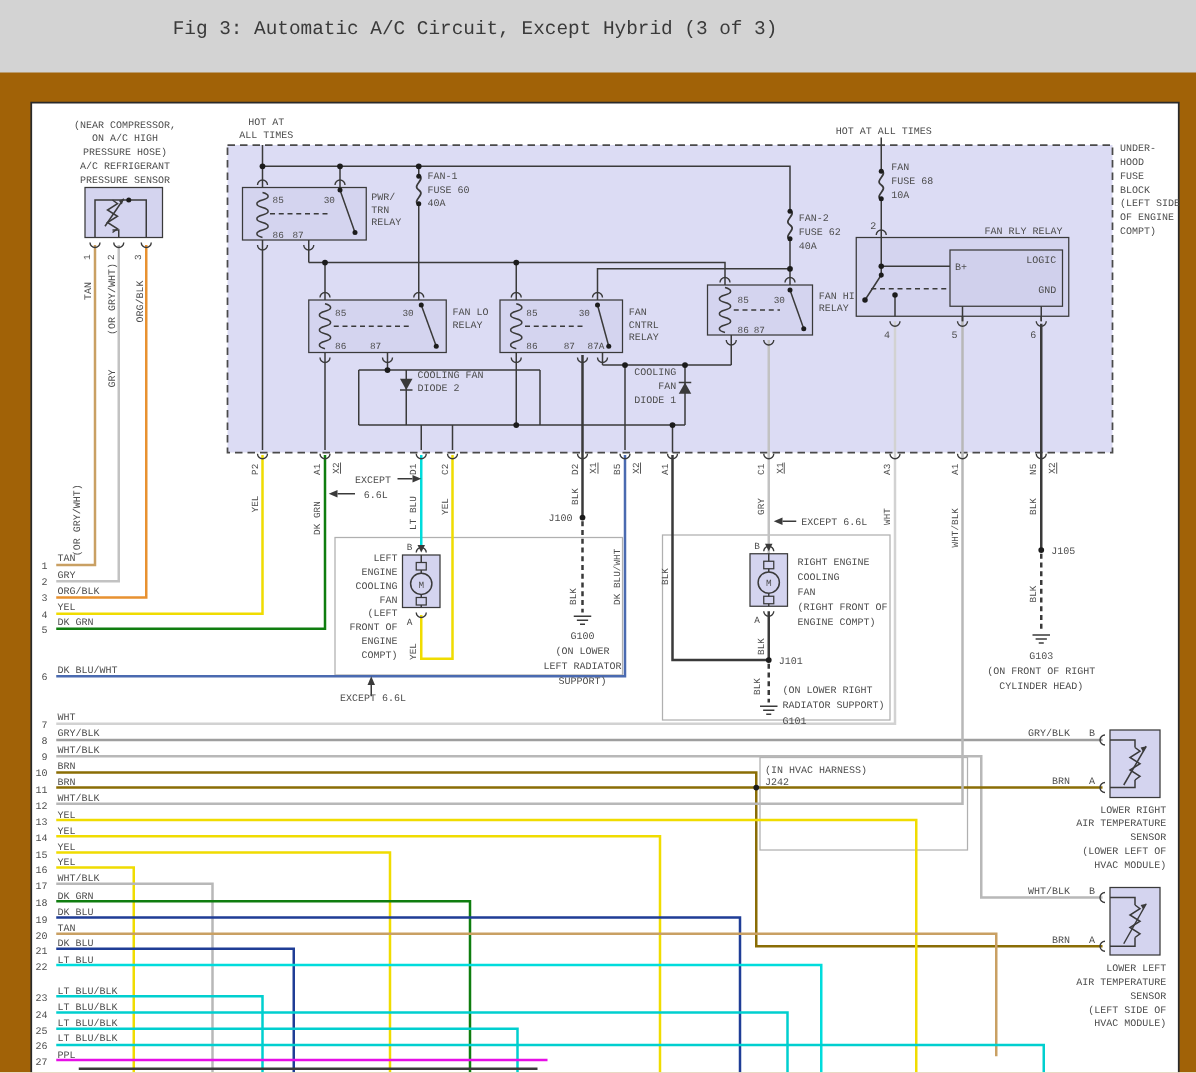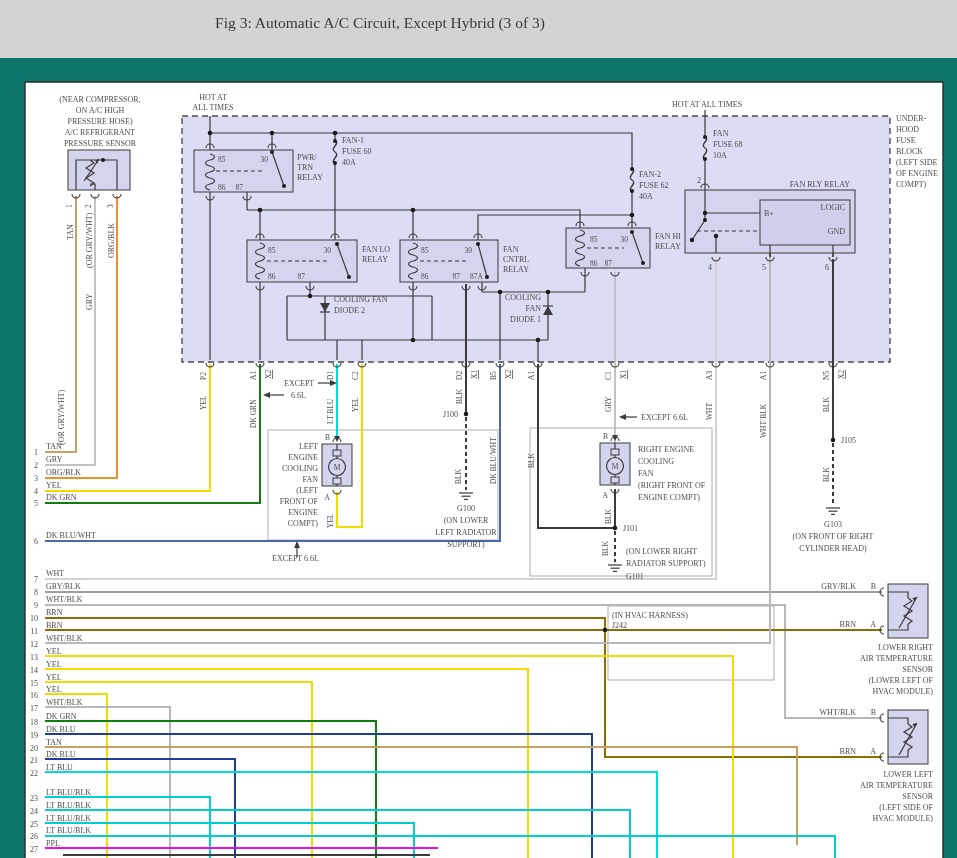--- a/index.html
+++ b/index.html
@@ -1,17 +1,17 @@
 <!DOCTYPE html>
 <html><head>
 <meta charset="utf-8">
 <style>
   html,body{margin:0;padding:0;background:#fff;}
-  .page{position:relative;width:957px;height:858px;background:#0f766e;overflow:hidden;
-        font-family:Liberation Serif, serif;}
+  .page{position:relative;width:957px;height:858px;background:#a16207;overflow:hidden;
+        font-family:Liberation Mono, monospace;}
   .hdr{position:absolute;left:0;top:0;width:957px;height:58px;background:#d3d3d3;}
   .hdr span{position:absolute;left:0;top:14px;width:760px;text-align:center;
         font-size:15.5px;color:#3a3a3a;}
   svg{position:absolute;left:0;top:0;}
   .t{font-size:8px;fill:#4d4d4d;}
   .tt{font-size:7.5px;fill:#4d4d4d;}
   .u{text-decoration:underline;}
   .wire{fill:none;stroke-width:2;}
   .ckt{fill:none;stroke:#3a3a3a;stroke-width:1.2;}
   .dsh{stroke-dasharray:4 3;}

